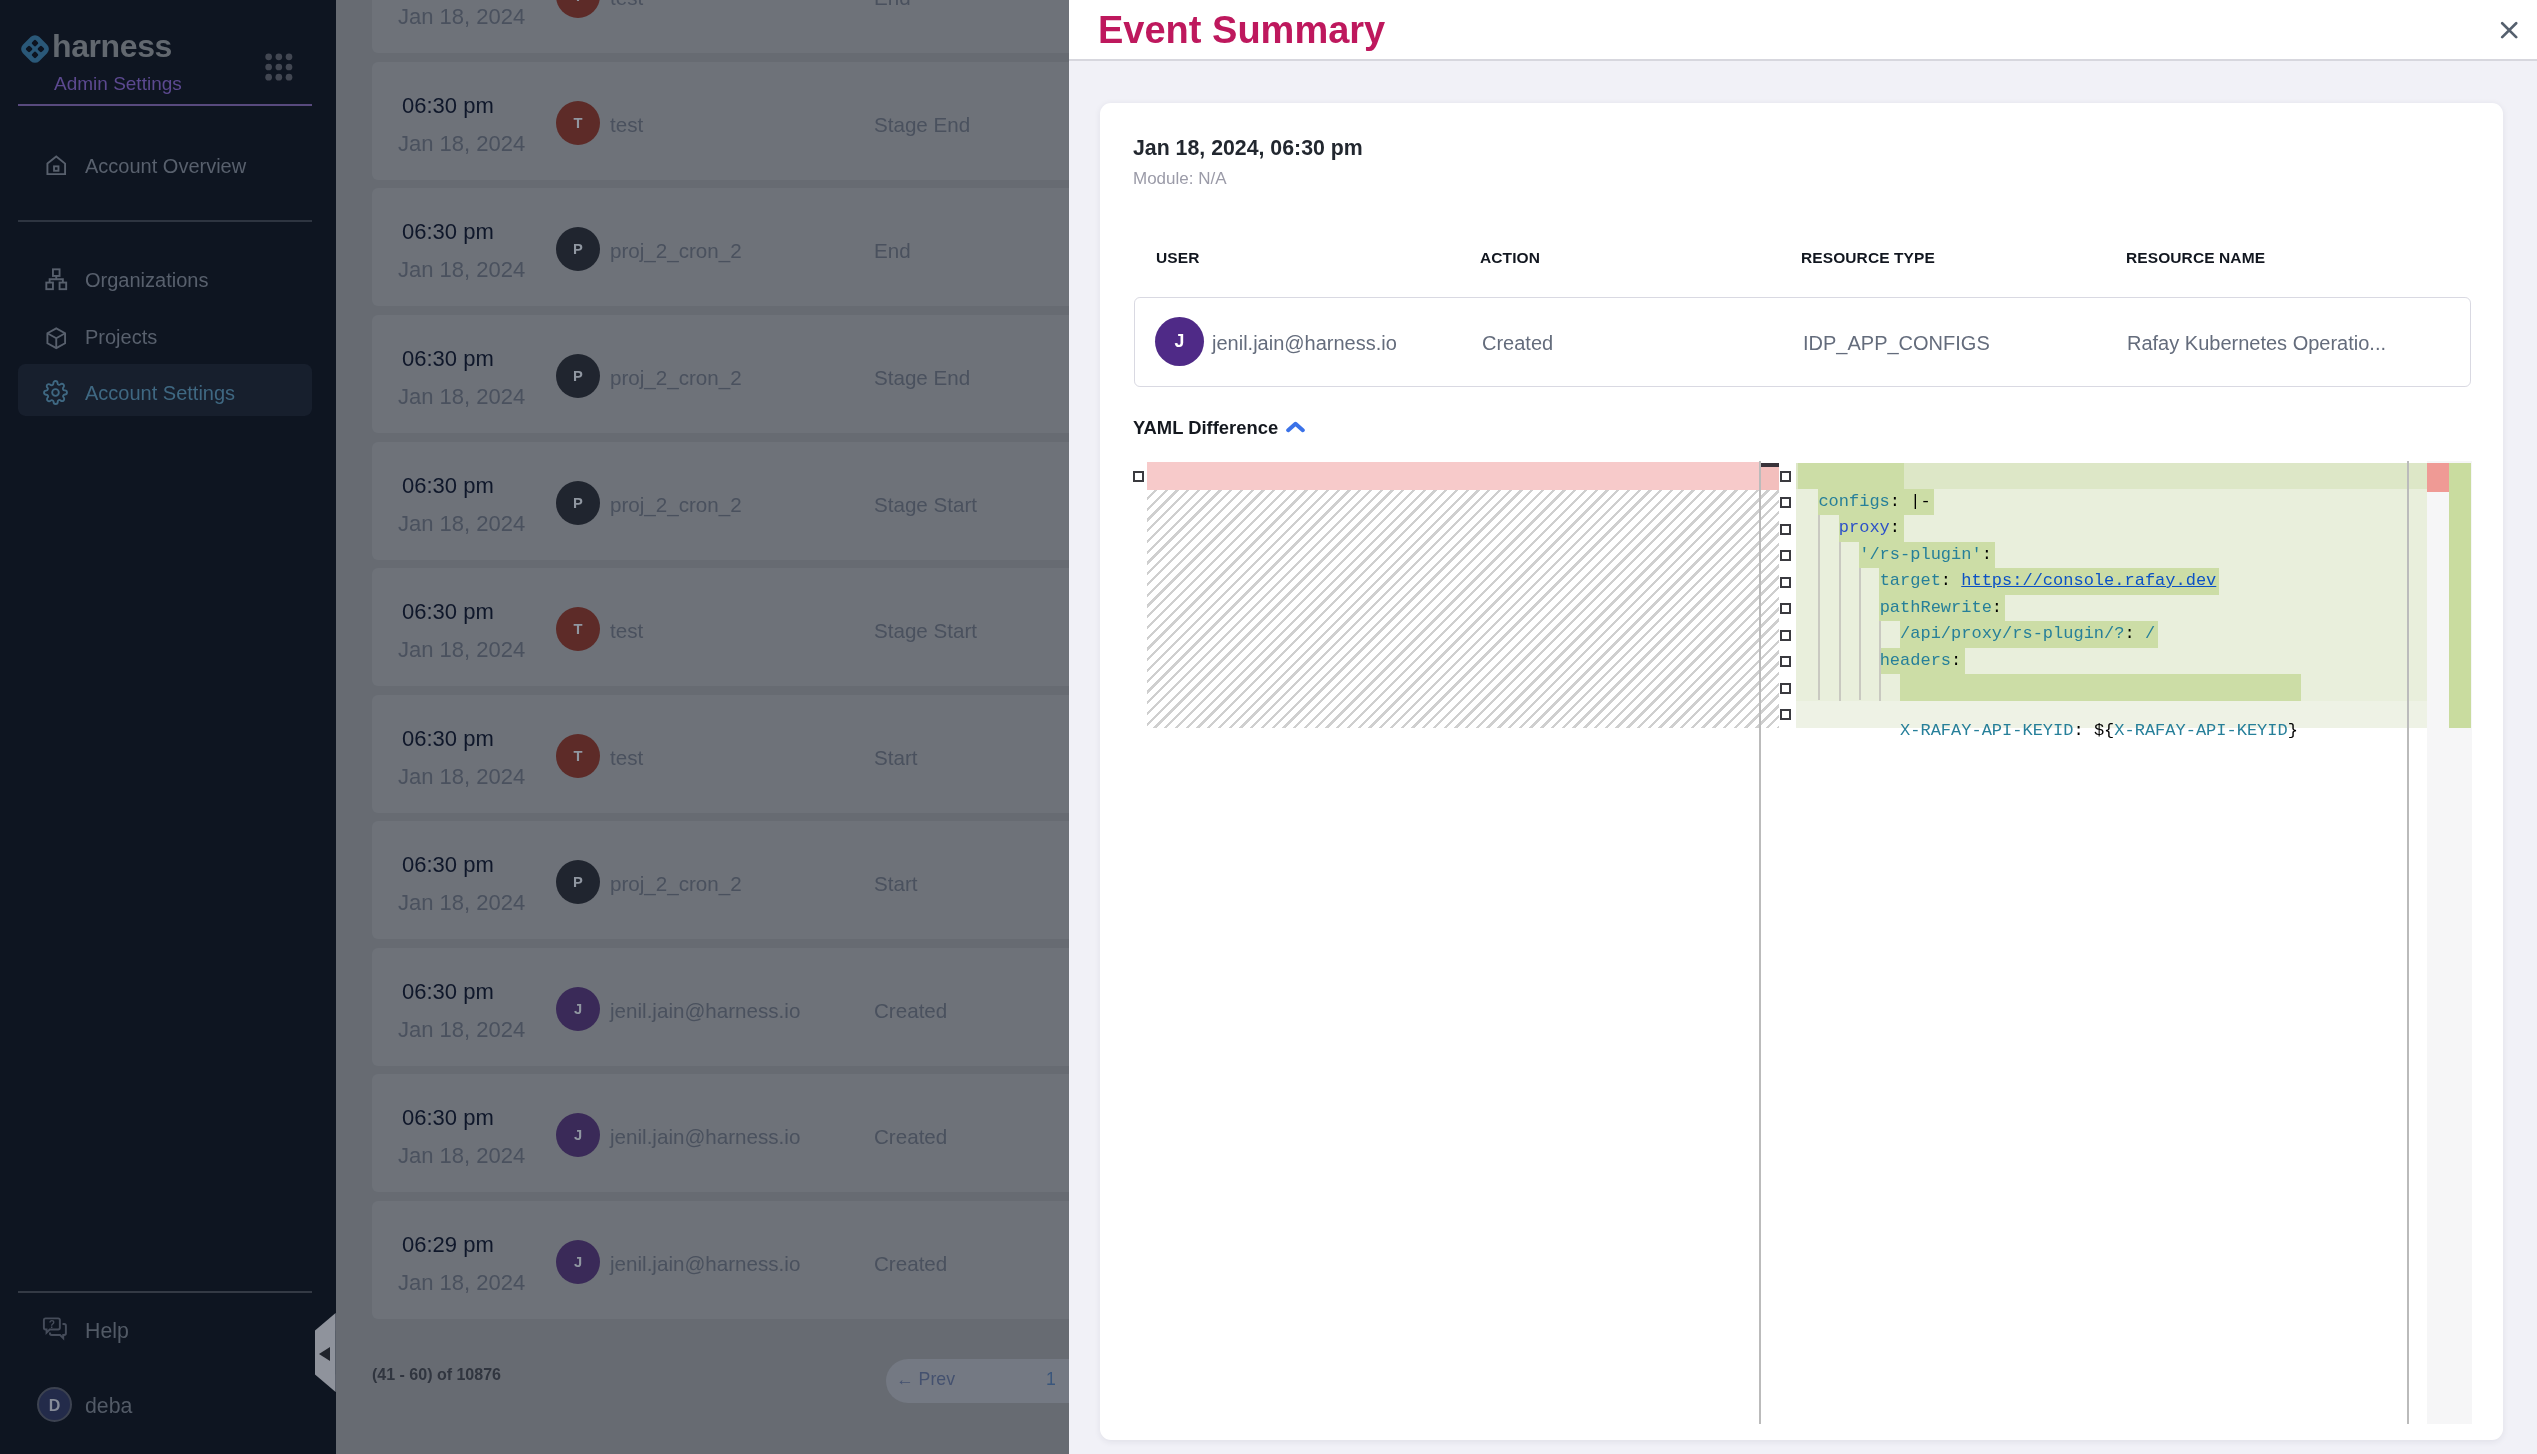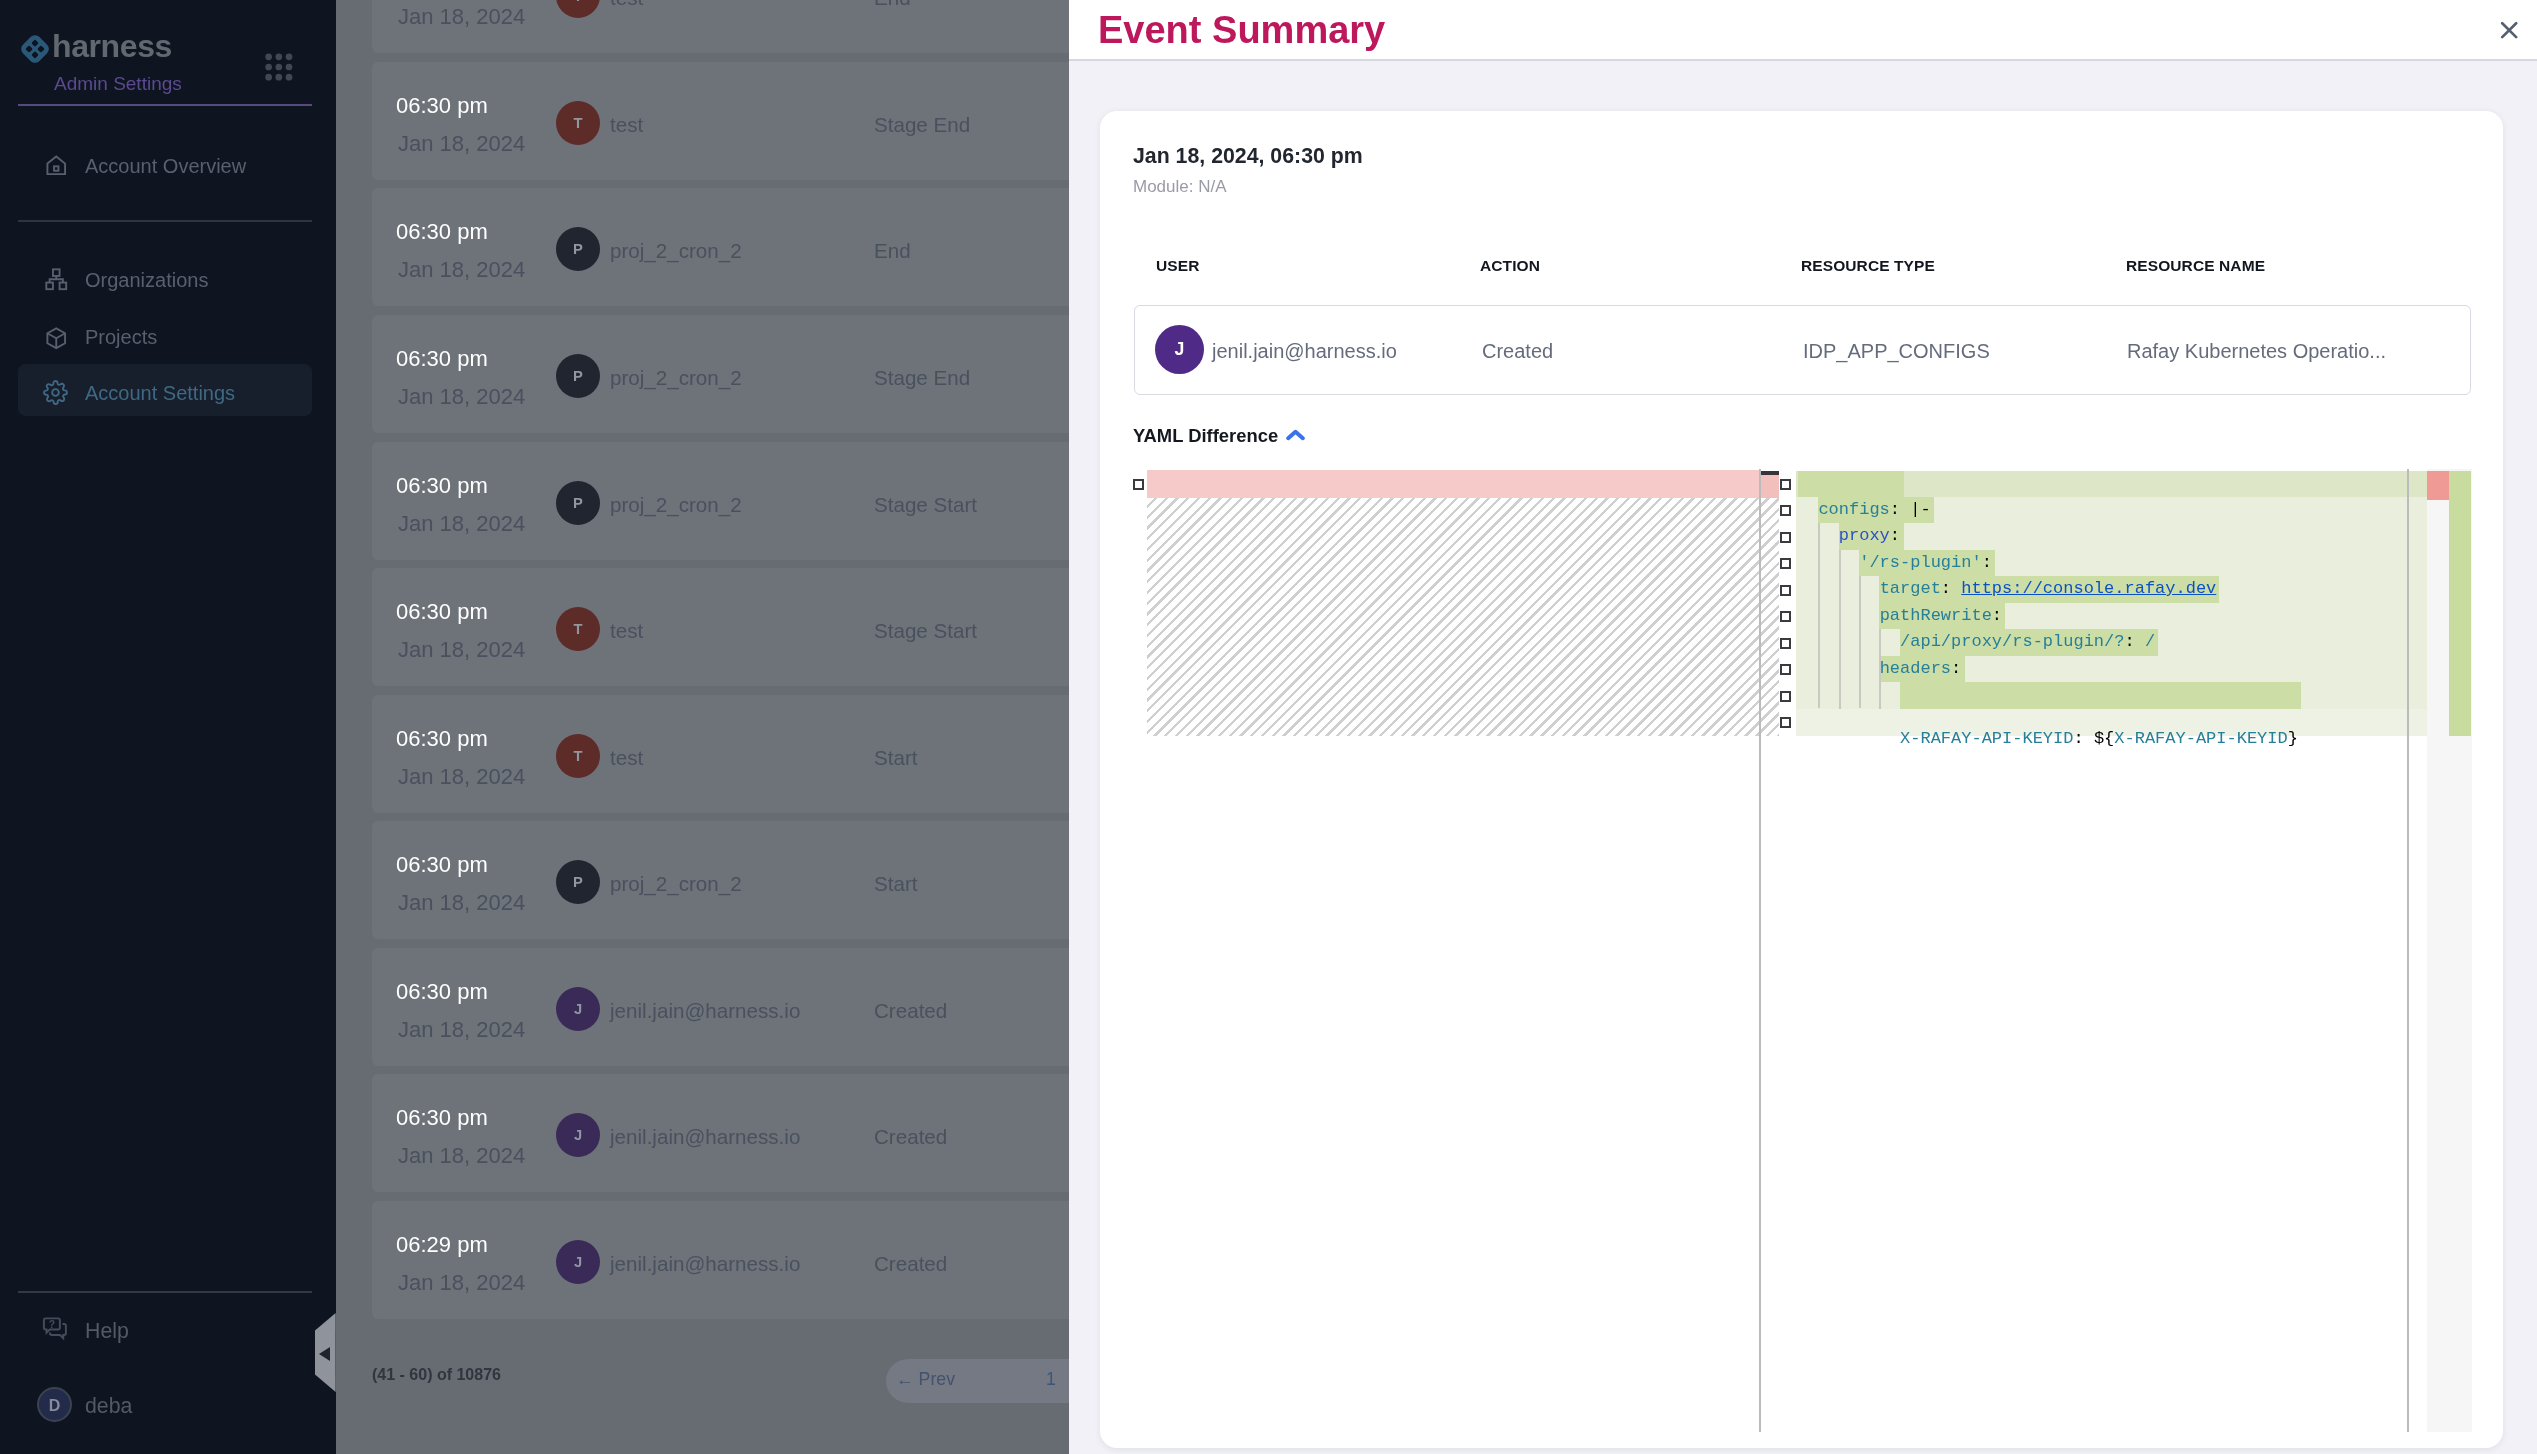--- a/index.html
+++ b/index.html
@@ -8,34 +8,34 @@
   .abs { position:absolute; }
 
   
   #sidebar { left:0; top:0; width:364px; height:1454px; background:#0e1521; }
   .navtxt { color:#58606d; font-size:20px; }
   .navrow { position:absolute; left:85px; }
 
   
   #content { left:336px; top:0; width:733px; height:1454px; background:#676b72; overflow:hidden; }
   .rowcard { position:absolute; left:36px; width:697px; height:118px; background:#6e7279; border-radius:5.9px 0 0 5.9px; }
-  .rtime { position:absolute; left:24px; top:31px; font-size:22px; color:#ffffff; }
+  .rtime { position:absolute; left:30px; top:31px; font-size:22px; color:#0f172a; }
   .rdate { position:absolute; left:26px; top:69px; font-size:22px; color:#4a515e; }
   .rav { position:absolute; left:184px; top:39px; width:44px; height:44px; border-radius:50%; text-align:center; line-height:44px; font-size:14.7px; font-weight:bold; color:#9097a1; }
   .rname { position:absolute; left:238px; top:51px; font-size:20.6px; color:#4a515e; }
   .ract { position:absolute; left:502px; top:51px; font-size:20.6px; color:#4a515e; }
   .av-red { background:#5d2b28; }
   .av-navy { background:#20252f; }
   .av-pur { background:#3a2a58; }
 
   
   #panel { left:1069px; top:0; width:1469px; height:1454px; background:#f1f1f7; }
   #phead { position:absolute; left:0; top:0; width:1469px; height:61px; background:#ffffff; border-bottom:2.2px solid #d7d7de; }
   #ptitle { position:absolute; left:29px; top:8.8px; font-size:38px; font-weight:bold; color:#be185d; letter-spacing:0px; }
-  #card { position:absolute; left:31px; top:111px; width:1403px; height:1337px; background:#ffffff; border-radius:17px; box-shadow:0 1.5px 5.9px rgba(40,41,61,0.08); }
+  #card { position:absolute; left:31px; top:103px; width:1403px; height:1337px; background:#ffffff; border-radius:11px; box-shadow:0 1.5px 5.9px rgba(40,41,61,0.08); }
 
   
   .ctitle { position:absolute; left:33px; top:33px; font-size:21.3px; font-weight:bold; color:#22272f; }
   .cmod { position:absolute; left:33px; top:66px; font-size:17px; color:#9b9ba8; }
   .thead { position:absolute; top:146px; font-size:15.5px; font-weight:bold; color:#11161f; letter-spacing:0.1px; }
   #urow { position:absolute; left:34px; top:194px; width:1337px; height:90px; border:1.5px solid #d9d9e2; border-radius:5.9px; background:#fff; }
   .cell { position:absolute; top:34px; font-size:20px; color:#646c7c; }
 
   
   #ydiff { position:absolute; left:33px; top:314px; font-size:18.4px; font-weight:bold; color:#14181f; }

